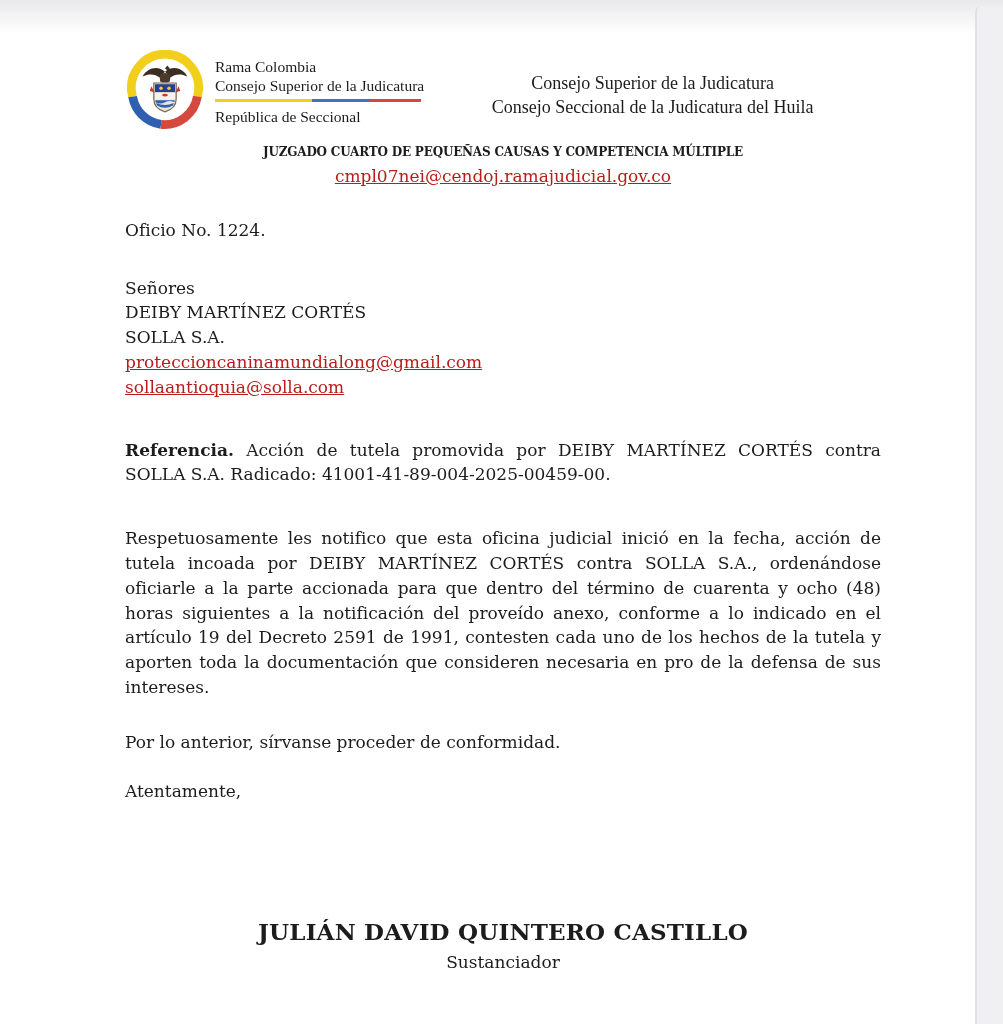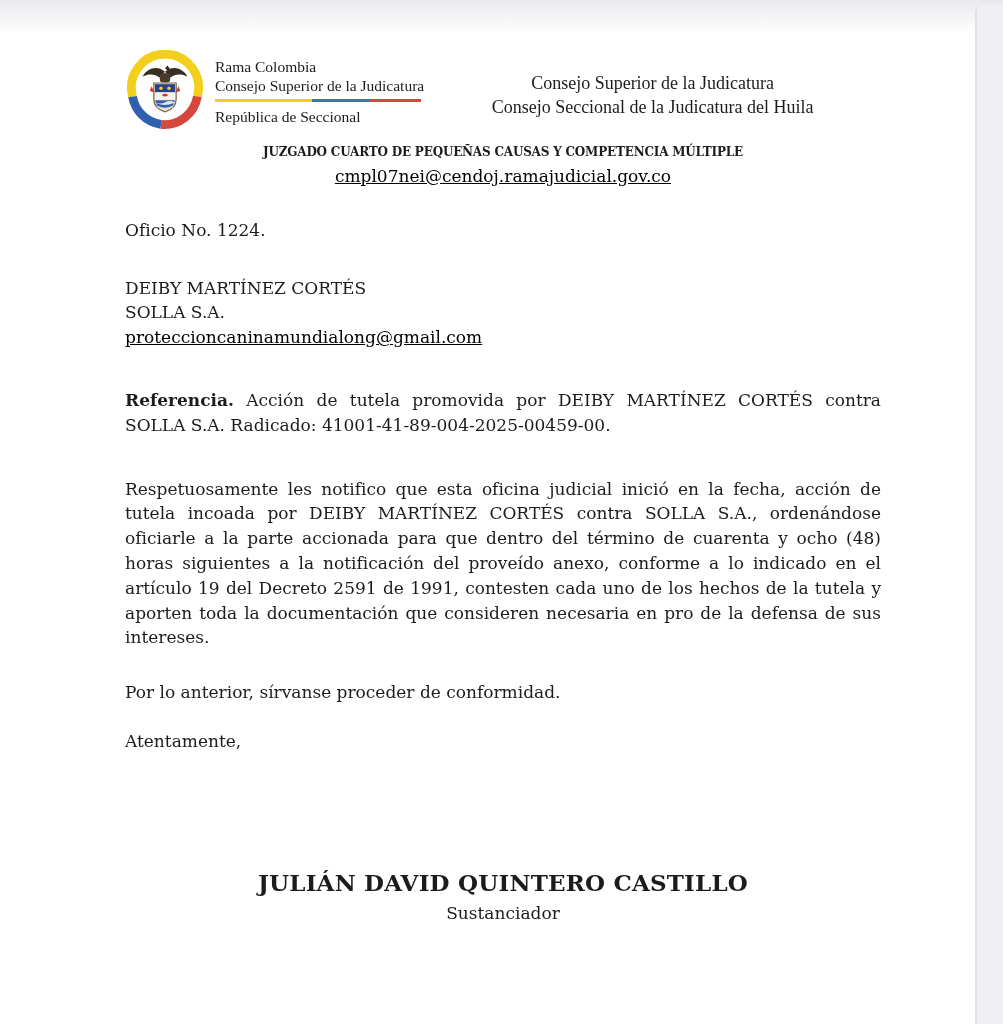--- a/index.html
+++ b/index.html
@@ -62,21 +62,21 @@
   .court-title {
     margin-top: 8px;
     margin-left: -30px; margin-right: -30px;
     text-align: center;
     font-weight: bold;
     font-size: 12px;
     letter-spacing: -0.2px;
     white-space: nowrap;
   }
   .court-email { text-align: center; margin-top: 5px; font-size: 16.5px; }
-  a.doc-link { color: #000000; cursor: pointer; }
+  a.doc-link { color: #b91c1c; cursor: pointer; }
 
   
   .block { font-size: 17px; line-height: 24.8px; }
   .meta-block { margin-top: 29px; }
   .recipients-block { margin-top: 33px; }
   .reference-block { margin-top: 38px; text-align: justify; }
   .reference-block .ref-label { font-weight: bold; }
   .body-par { margin: 0; margin-top: 39px; text-align: justify; }
   .closing-par { margin: 0; margin-top: 30px; }
   .atentamente { margin: 0; margin-top: 24px; }
@@ -138,24 +138,28 @@
   <div class="court-title">JUZGADO CUARTO DE PEQUEÑAS CAUSAS Y COMPETENCIA MÚLTIPLE</div>
   <div class="court-email block">
     <a class="doc-link" href="#">cmpl07nei@cendoj.ramajudicial.gov.co</a>
   </div>
 
   <div class="meta-block block">
     <div>Oficio No. 1224.</div>
   </div>
 
   <div class="recipients-block block">
+    <div>Señores</div>
     <div>DEIBY MARTÍNEZ CORTÉS</div>
     <div>SOLLA S.A.</div>
     <div>
       <a class="doc-link" href="#">proteccioncaninamundialong@gmail.com</a>
+    </div>
+    <div>
+      <a class="doc-link" href="#">sollaantioquia@solla.com</a>
     </div>
   </div>
 
   <p class="reference-block block"><span class="ref-label">Referencia.</span> <span>Acción de tutela promovida por DEIBY MARTÍNEZ CORTÉS contra SOLLA S.A. Radicado: 41001-41-89-004-2025-00459-00.</span></p>
 
   <p class="body-par block">Respetuosamente les notifico que esta oficina judicial inició en la fecha, acción de tutela incoada por DEIBY MARTÍNEZ CORTÉS contra SOLLA S.A., ordenándose oficiarle a la parte accionada para que dentro del término de cuarenta y ocho (48) horas siguientes a la notificación del proveído anexo, conforme a lo indicado en el artículo 19 del Decreto 2591 de 1991, contesten cada uno de los hechos de la tutela y aporten toda la documentación que consideren necesaria en pro de la defensa de sus intereses.</p>
   <p class="closing-par block">Por lo anterior, sírvanse proceder de conformidad.</p>
   <p class="atentamente block">Atentamente,</p>
 
   <div class="signature-block">

